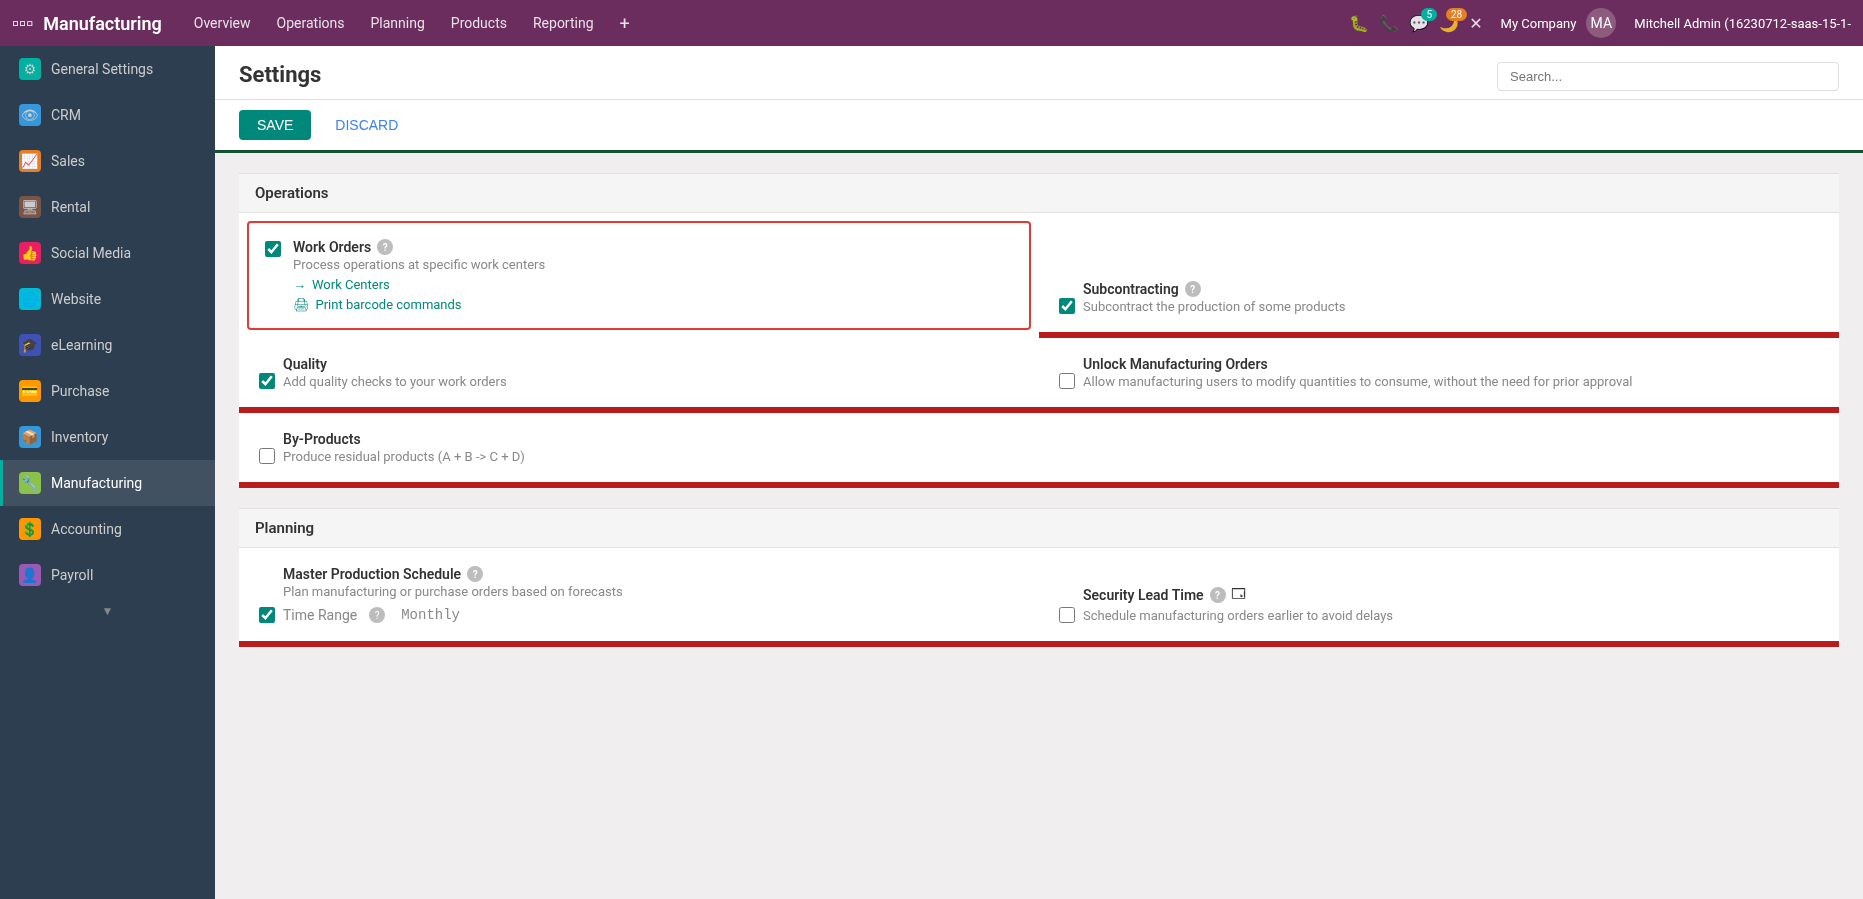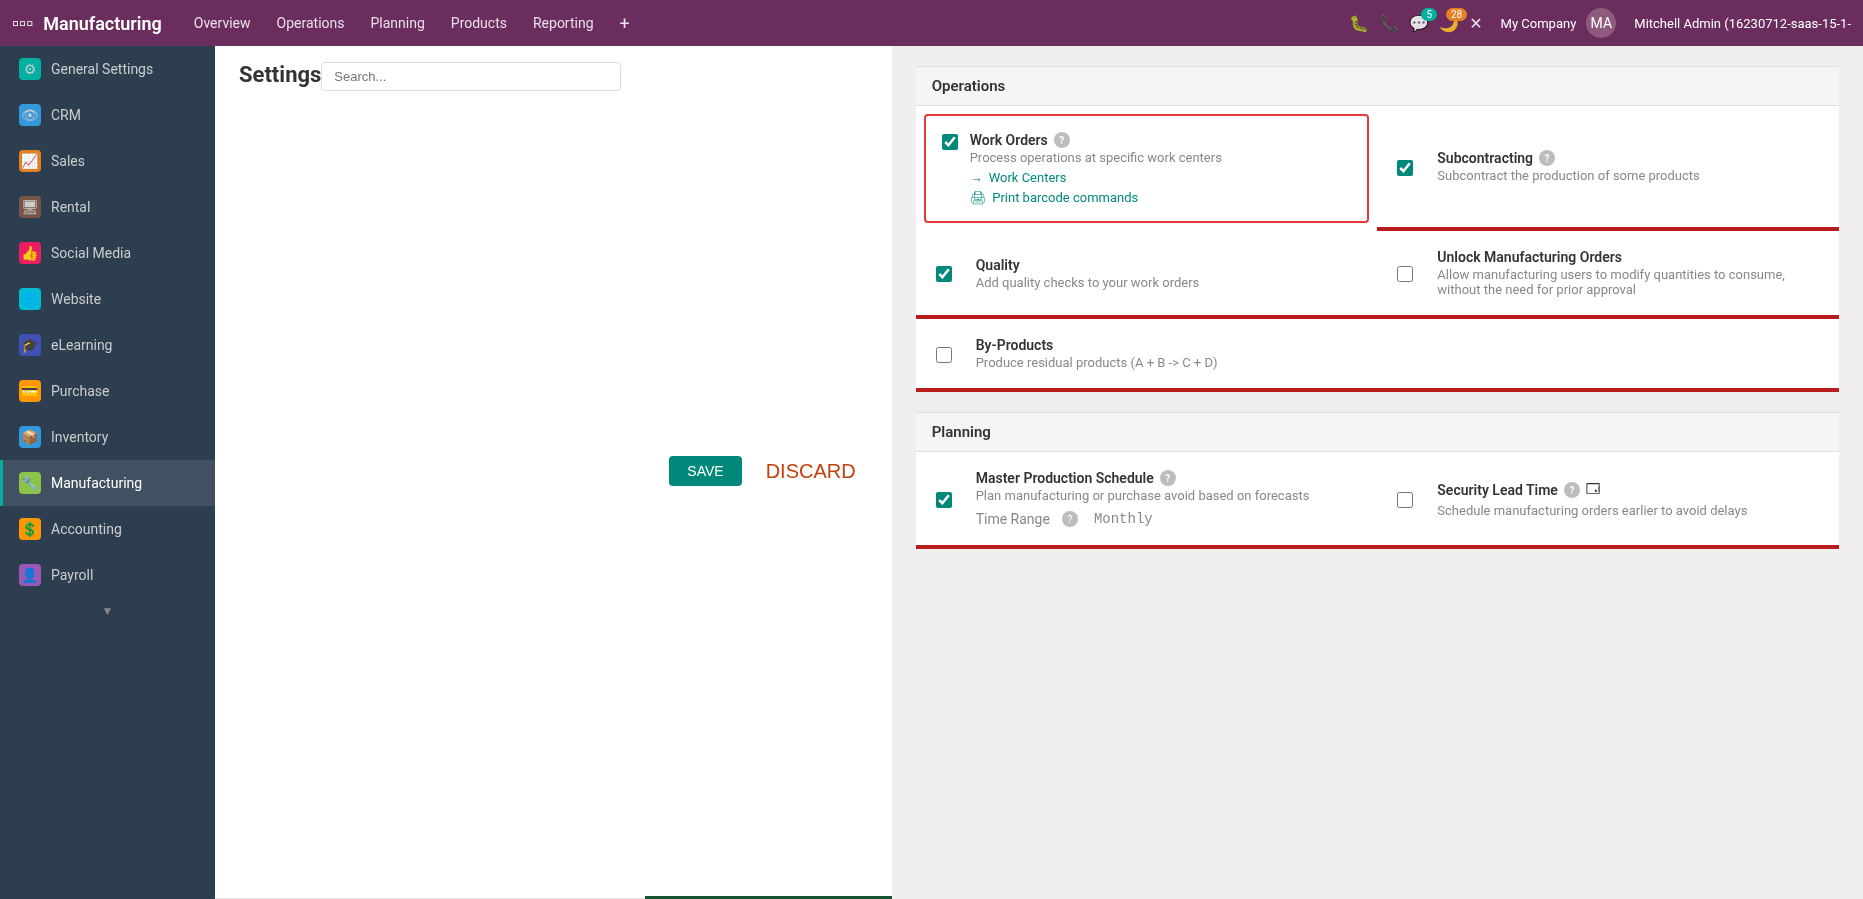--- a/index.html
+++ b/index.html
@@ -67,48 +67,48 @@
     .s-icon.pink { background: #e91e63; }
     .s-icon.lime { background: #8bc34a; }
     .s-icon.cyan { background: #00bcd4; }
     .s-icon.indigo { background: #3f51b5; }
     .s-icon.amber { background: #ff9800; }
     .sidebar-scroll-indicator {
       text-align: center; padding: 6px; color: #888; font-size: 12px;
     }
 
     
-    .main-content { flex: 1; overflow-y: auto; display: flex; flex-direction: row; }
+    .main-content { flex: 1; overflow-y: auto; display: flex; flex-direction: column; }
 
     
     .settings-header {
       background: #fff;
       padding: 16px 24px 0 24px;
       border-bottom: 1px solid #e0e0e0;
     }
     .settings-title { font-size: 22px; color: #333; margin-bottom: 12px; }
     .search-bar {
       border: 1px solid #ddd; border-radius: 4px;
       padding: 6px 12px; font-size: 13px; color: #999;
-      width: 300px; outline: none;
+      width: 342px; outline: none;
     }
 
     .toolbar {
       background: #fff;
       padding: 10px 24px;
       border-bottom: 3px solid #14532d;
       display: flex; gap: 12px; align-items: center;
     }
     .btn-save {
       background: #00897b; color: #fff; border: none;
       padding: 7px 18px; border-radius: 4px; font-size: 14px; cursor: pointer; font-weight: 500;
     }
     .btn-discard {
-      background: transparent; color: #c2410c; border: none;
-      padding: 7px 12px; font-size: 20px; cursor: pointer; font-weight: 500; text-align: center;
+      background: transparent; color: #3b82f6; border: none;
+      padding: 7px 12px; font-size: 14px; cursor: pointer; font-weight: 500; text-align: center;
     }
 
     
     .settings-body { padding: 0 24px 24px 24px; flex: 1; }
 
     
     .section-header {
       background: #f5f5f5;
       border-top: 1px solid #e0e0e0;
       border-bottom: 1px solid #e0e0e0;
@@ -117,24 +117,24 @@
       margin-top: 0;
     }
     .settings-grid {
       display: grid;
       grid-template-columns: 1fr 1fr;
       gap: 0;
       background: #fff;
     }
     .setting-item {
       padding: 18px 20px 18px 20px;
-      border-bottom: 4px solid #b91c1c;
+      border-bottom: 6px solid #b91c1c;
       display: flex;
-      gap: 24px;
-      align-items: center;
+      gap: 8px;
+      align-items: flex-end;
     }
     .setting-checkbox {
       width: 16px; height: 16px; margin-top: 2px; flex-shrink: 0;
       accent-color: #00897b; cursor: pointer;
     }
     .setting-text {}
     .setting-title {
       font-size: 14px; font-weight: 600; color: #333;
       display: flex; align-items: center; gap: 6px;
     }
@@ -331,21 +331,21 @@
         <div class="section-header">Planning</div>
         <div class="settings-grid">
 
           <div class="setting-item">
             <input type="checkbox" class="setting-checkbox" checked="" style="">
             <div class="setting-text">
               <div class="setting-title">
                 <span>Master Production Schedule</span>
                 <span class="help-icon">?</span>
               </div>
-              <div class="setting-desc">Plan manufacturing or purchase avoid based on forecasts</div>
+              <div class="setting-desc">Plan manufacturing or purchase orders based on forecasts</div>
               <div class="sub-setting" style="margin-top:8px; color:#888;">
                 <span>Time Range</span>
                 <span class="help-icon" style="margin-left:4px;">?</span>
                 <span style="margin-left:8px; color:#888;font-family:Liberation Mono, monospace;">Monthly</span>
               </div>
             </div>
           </div>
 
           <div class="setting-item">
             <input type="checkbox" class="setting-checkbox" style="">

